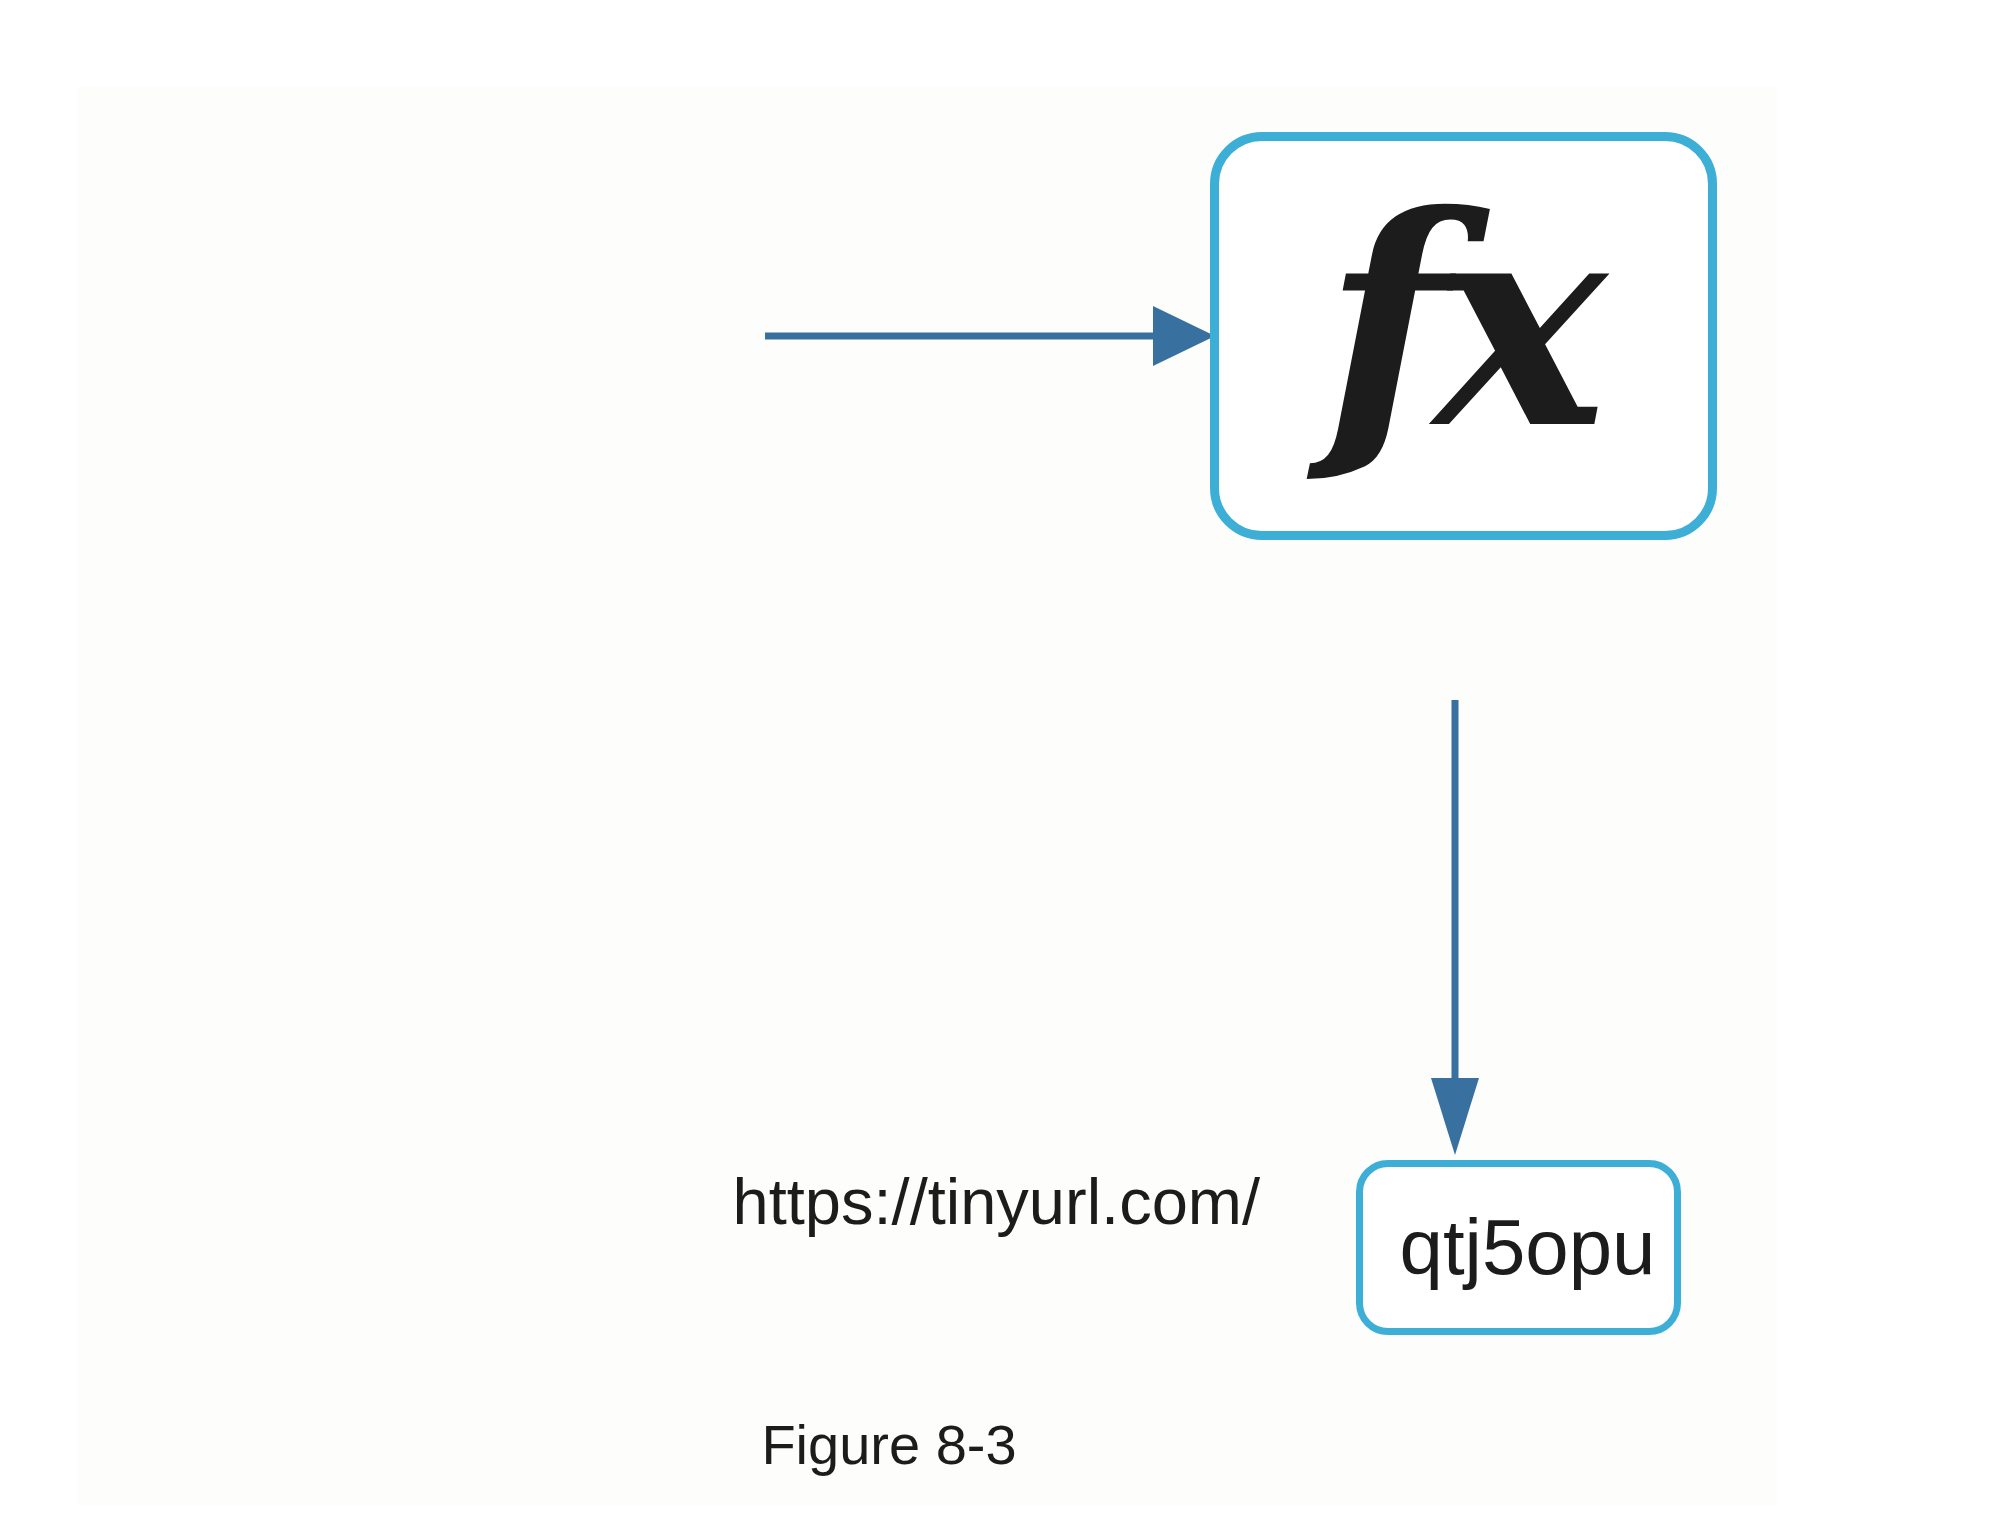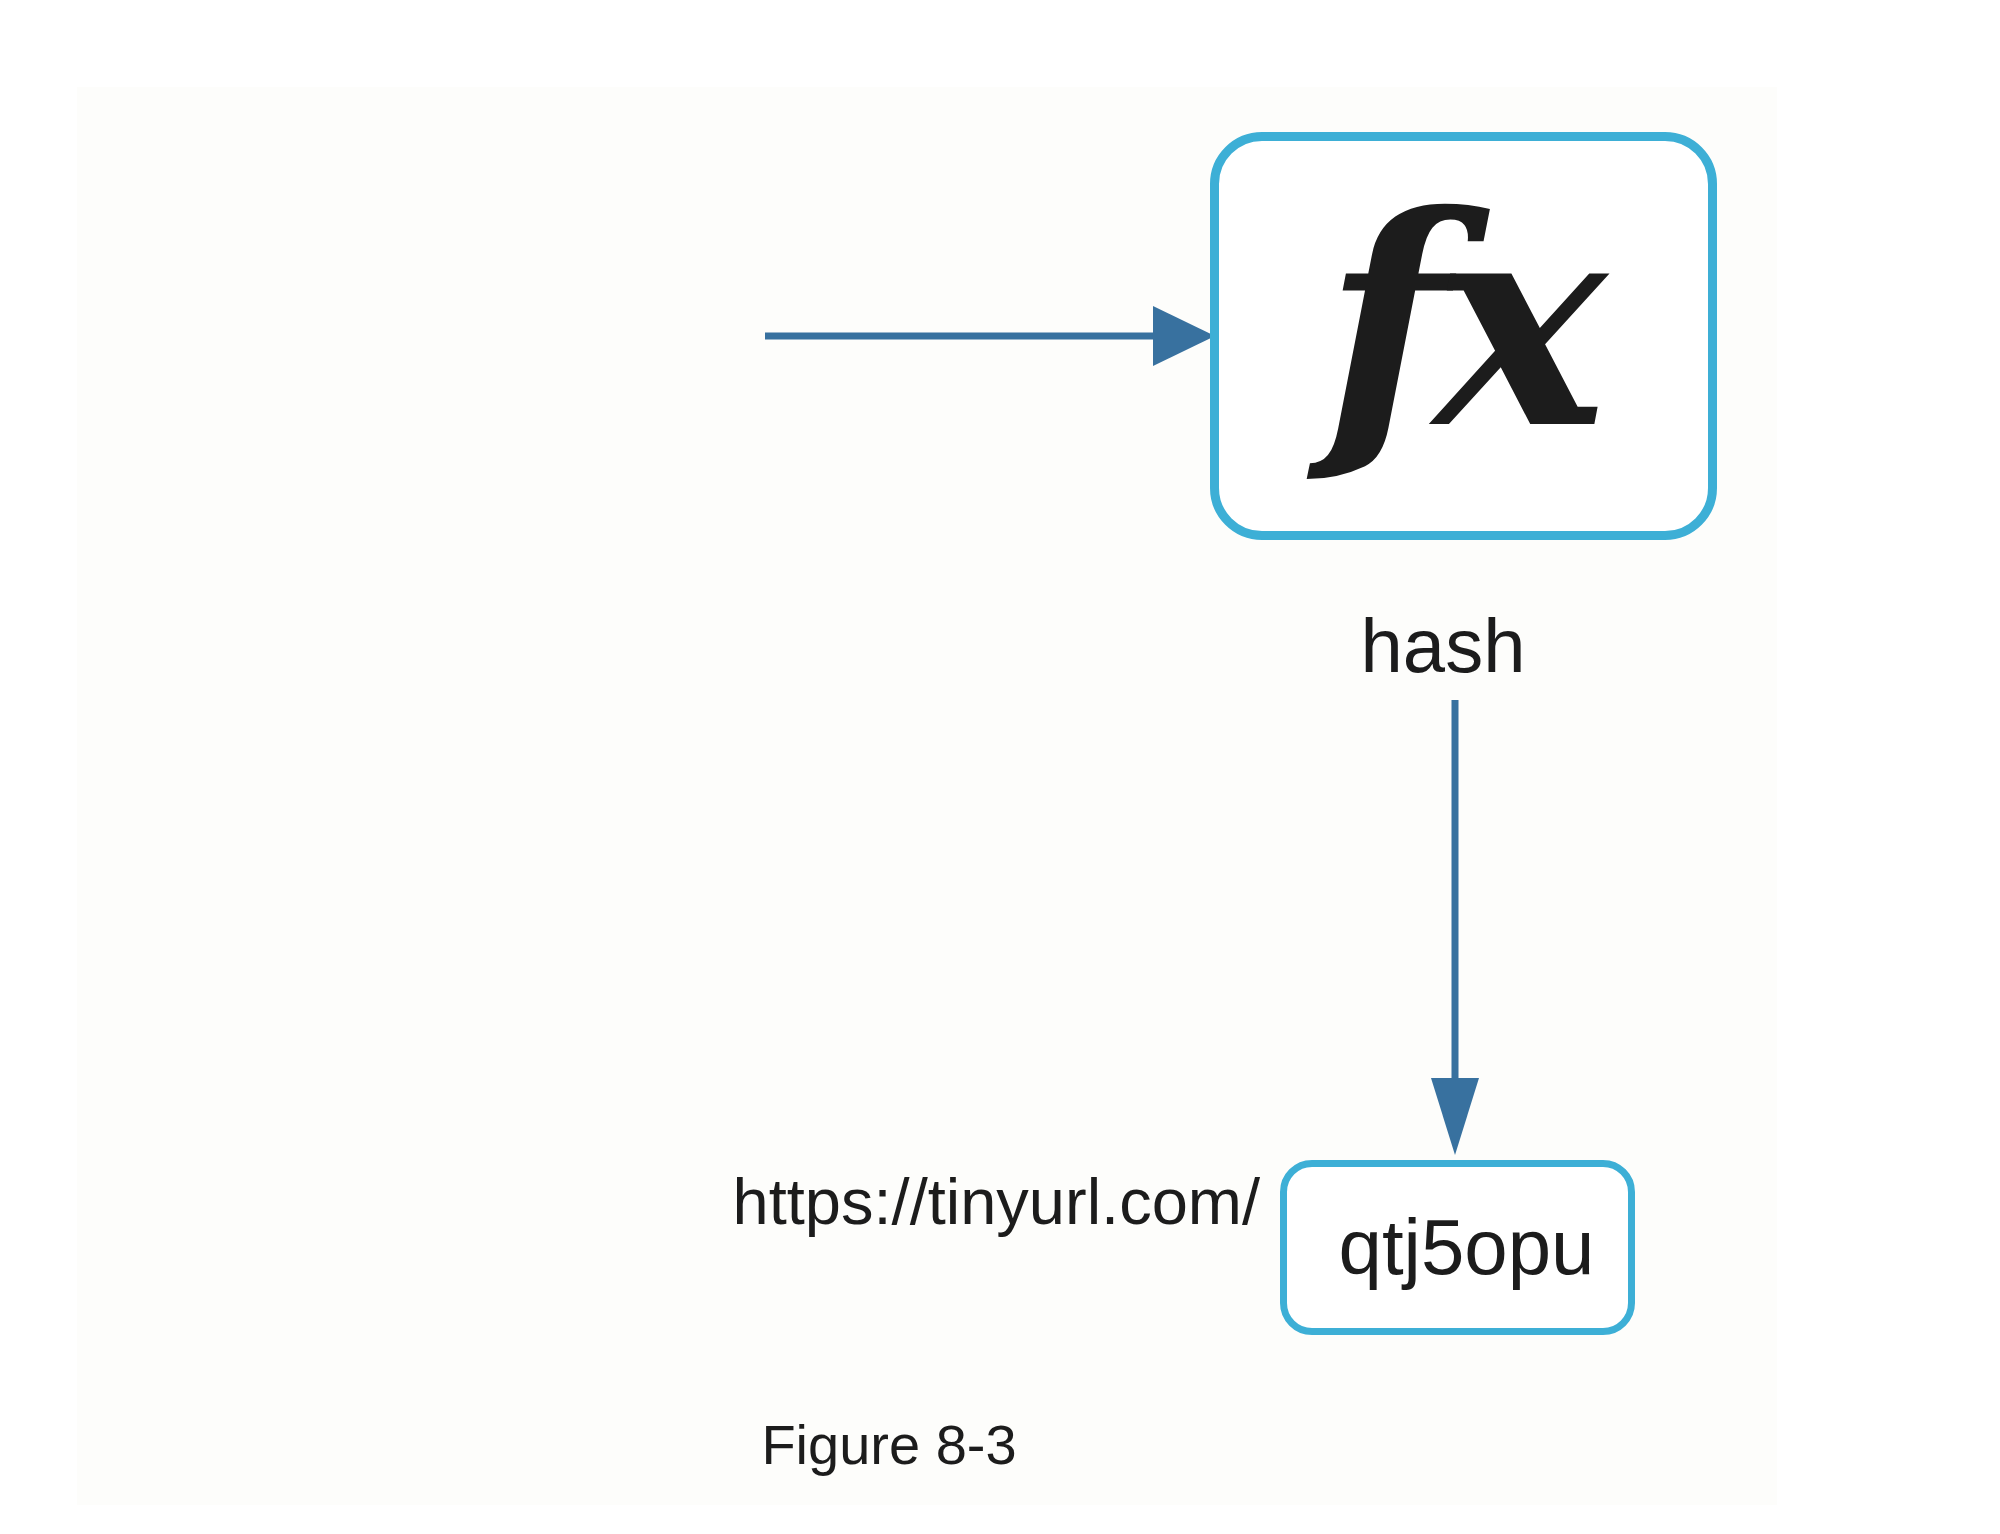--- a/index.html
+++ b/index.html
@@ -36,21 +36,21 @@
     font-family:"DejaVu Serif",serif;
     font-style:italic;font-weight:bold;
     font-size:290px;line-height:1;
     letter-spacing:-0.05em;
     transform:translate(-10px,-14px);
     margin-left:9px;
   }
   .free-label{position:absolute;font-size:76px;color:var(--ink);}
   #hash-label{left:1293px;top:602px;width:300px;text-align:center;}
   #url-prefix{left:380px;top:1164px;width:880px;text-align:right;font-size:65px;}
-  #shorturl-node{left:1280px;top:1160px;width:355px;height:175px;border-radius:32px;font-size:78px;padding-left:18px;}
+  #shorturl-node{left:1356px;top:1160px;width:325px;height:175px;border-radius:32px;font-size:78px;padding-left:18px;}
   #figure-caption{left:649px;top:1412px;width:480px;text-align:center;font-size:56px;}
   svg.arrow{position:absolute;overflow:visible;display:block;}
   #arrow-h{left:765px;top:296px;}
   #arrow-v{left:1423px;top:700px;}
 </style>
 </head>
 <body>
 
 <div id="canvas">
 
@@ -59,21 +59,20 @@
 
   <svg class="arrow" id="arrow-h" width="455" height="80">
     <line x1="0" y1="40" x2="392" y2="40" stroke-width="7" stroke="#38719f"></line>
     <polygon points="388,10 450,40 388,70" fill="#38719f"></polygon>
   </svg>
 
   <div class="node" id="fx-node">
     <span class="fx-symbol">fx</span>
   </div>
 
-  <div class="free-label" id="hash-label">hash</div>
 
   <svg class="arrow" id="arrow-v" width="64" height="458">
     <line x1="32" y1="0" x2="32" y2="390" stroke-width="7" stroke="#38719f"></line>
     <polygon points="8,378 32,455 56,378" fill="#38719f"></polygon>
   </svg>
 
   <div class="free-label" id="url-prefix">https://tinyurl.com/</div>
 
   <div class="node" id="shorturl-node">
     <span>qtj5opu</span>

